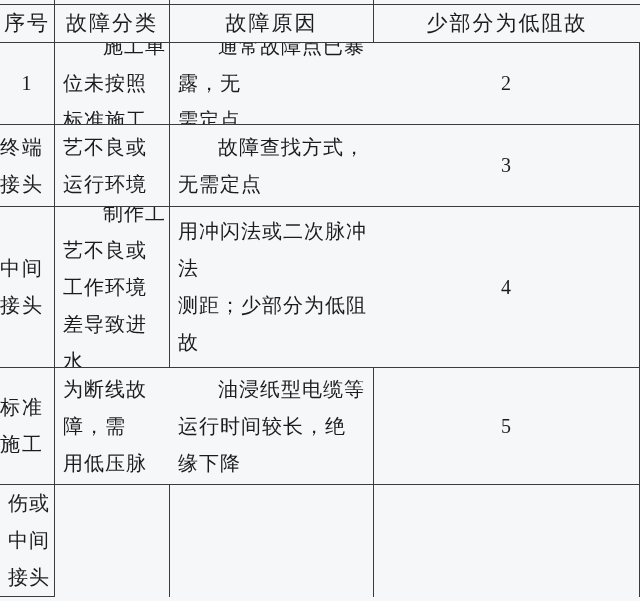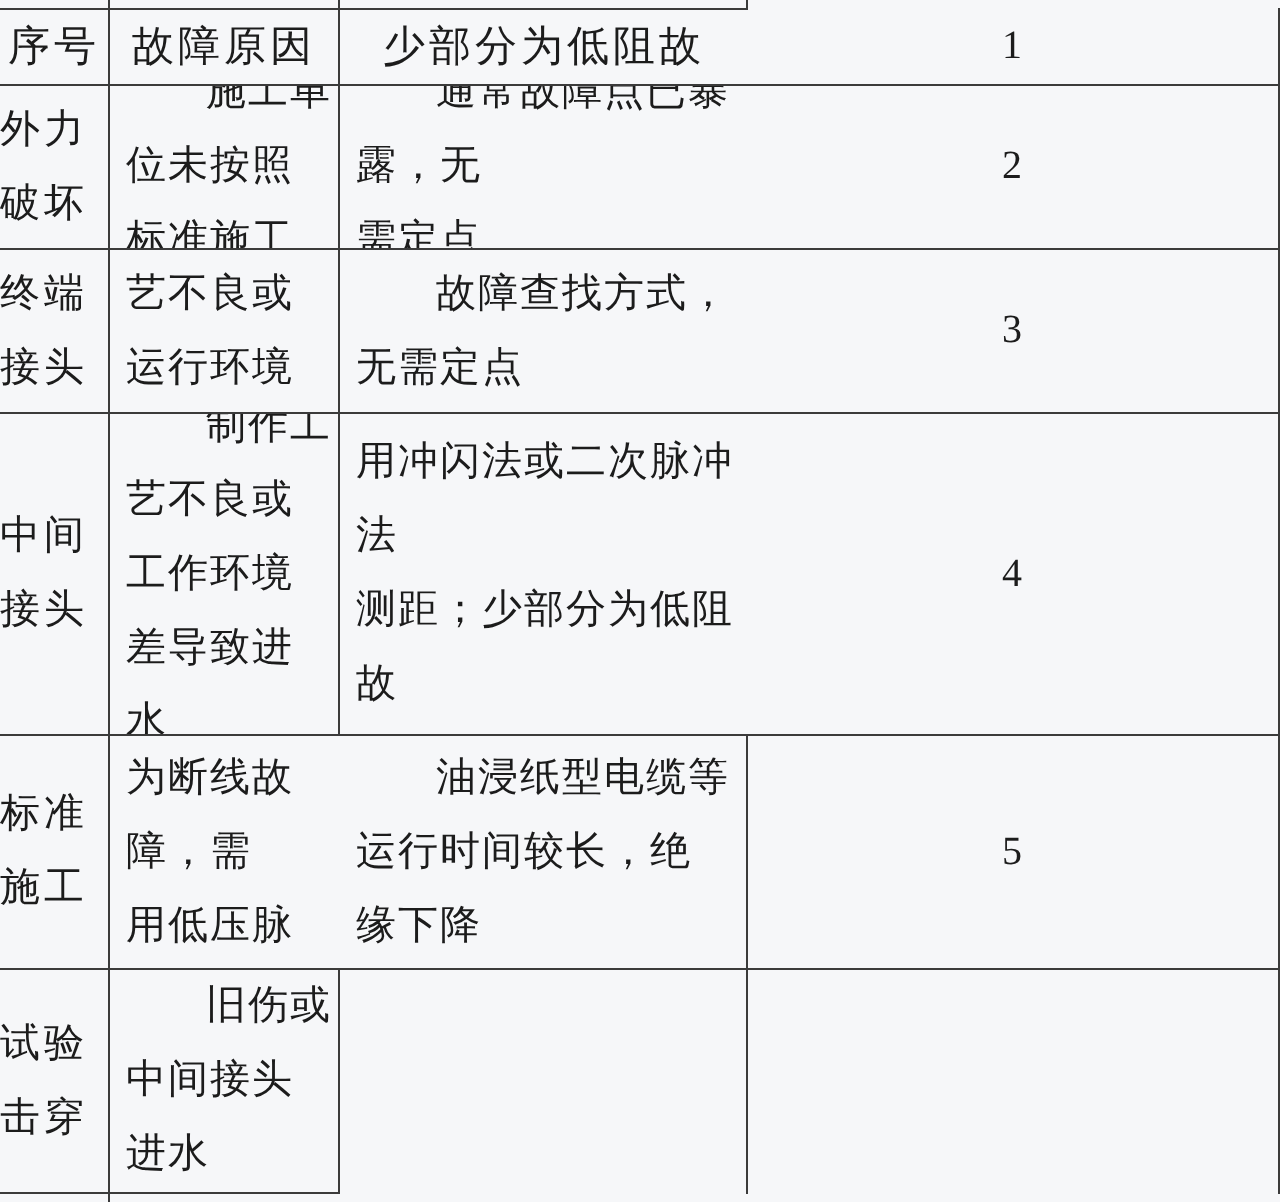--- a/index.html
+++ b/index.html
@@ -52,25 +52,25 @@
 <body>
 
 <div class="sheet">
 
   <div class="cell v"></div>
   <div class="cell v"></div>
   <div class="cell v"></div>
   <div class="cell"></div>
 
   <div class="cell head v ht hb">序号</div>
+  <div class="cell head v ht hb">故障分类</div>
   <div class="cell head v ht hb">故障原因</div>
   <div class="cell head ht hb">少部分为低阻故</div>
 
   <div class="cell num v hb">1</div>
-  <div class="cell cat v hb">外力破坏</div>
   <div class="cell para v hb">施工单位未按照
 标准施工</div>
   <div class="cell para hb">通常故障点已暴露，无
 需定点</div>
 
   <div class="cell num v hb">2</div>
   <div class="cell cat v hb">终端接头</div>
   <div class="cell para v hb">制作工艺不良或
 运行环境潮湿</div>
   <div class="cell para hb">故障查找方式，无需定点</div>
@@ -87,21 +87,20 @@
 
   <div class="cell num v hb">4</div>
   <div class="cell cat v hb">标准施工</div>
   <div class="cell para hb">大部分为断线故障，需
 用低压脉冲法测距</div>
   <div class="cell para v hb">油浸纸型电缆等
 运行时间较长，绝
 缘下降</div>
 
   <div class="cell num v hb">5</div>
-  <div class="cell cat v hb">试验击穿</div>
   <div class="cell para v hb">旧伤或中间接头
 进水</div>
 
   <div class="cell v"></div>
   <div class="cell v"></div>
   <div class="cell v"></div>
   <div class="cell"></div>
 
 </div>
 

